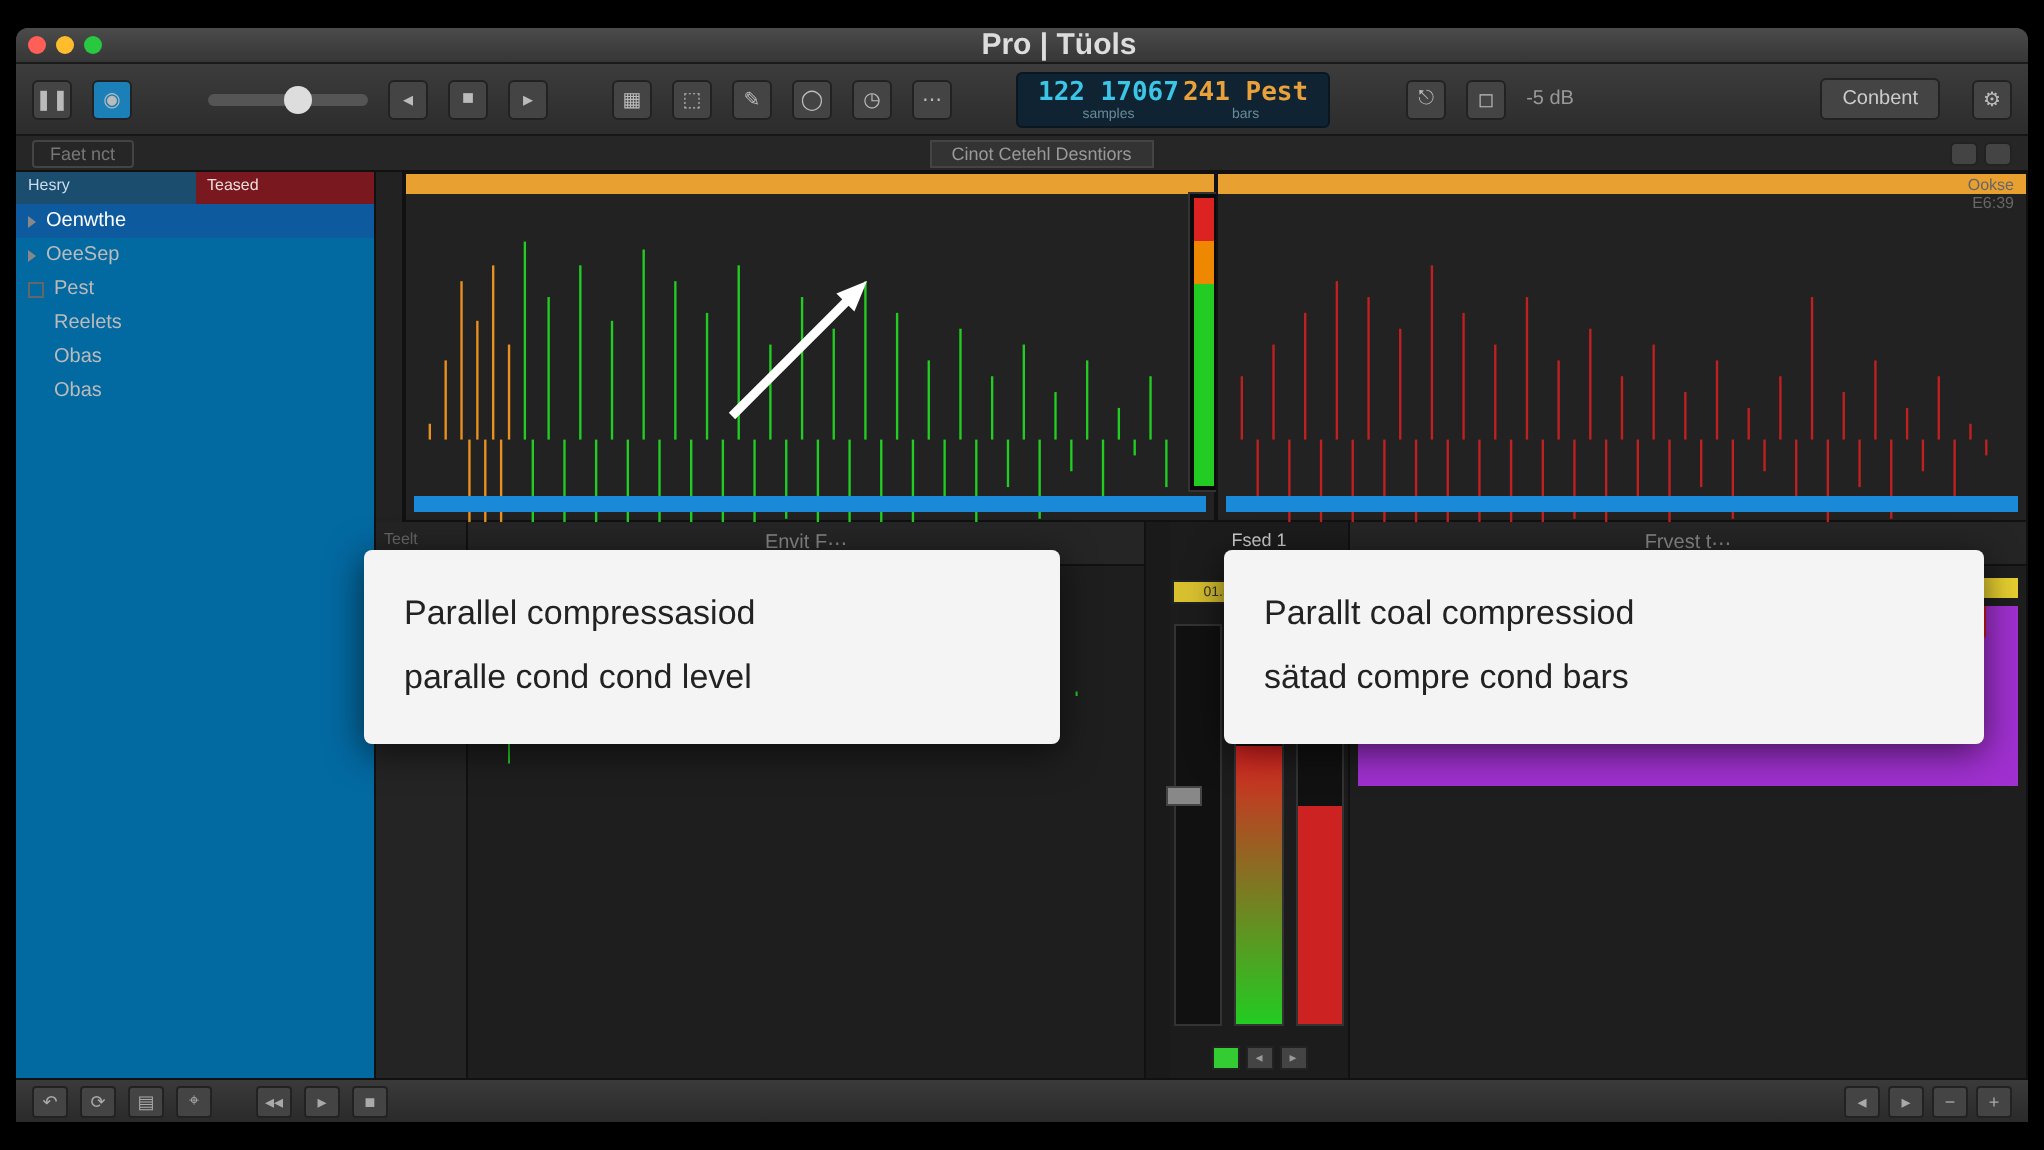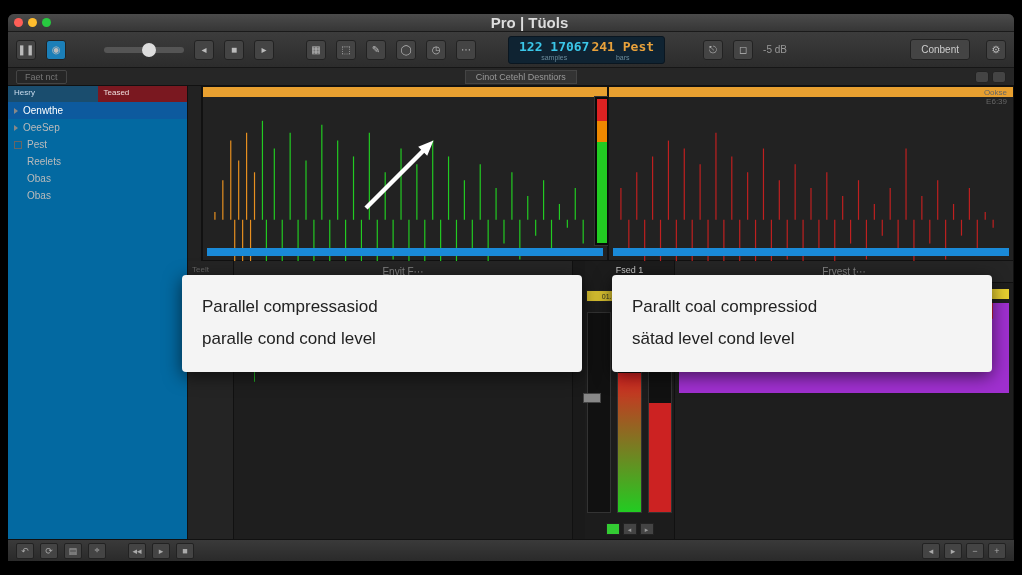--- a/index.html
+++ b/index.html
@@ -365,27 +365,27 @@
                   <line x1="63" y1="0" x2="63" y2="8"></line>
                   <line x1="71" y1="0" x2="71" y2="12"></line>
                   <line x1="79" y1="0" x2="79" y2="6"></line>
                   <line x1="87" y1="0" x2="87" y2="9"></line>
                   <line x1="95" y1="0" x2="95" y2="7"></line>
                 </g>
             </svg>
           </div>
         </div>
 
-        <div class="callout" style="top:14px;left:-6px;width:400px">
+        <div class="callout" style="top:14px;left:-6px;width:348px">
           <div class="h">Parallel compressasiod</div>
           <div>paralle cond cond level</div>
         </div>
         <div class="callout" style="top:14px;right:22px;width:380px">
           <div class="h">Parallt coal compressiod</div>
-          <div>sätad level cond level</div>
+          <div>sätad compre cond bars</div>
         </div>
       </div>
     </div>
   </div>
 
   <div class="statusbar">
     <div class="sbtn">↶</div>
     <div class="sbtn">⟳</div>
     <div class="sbtn">▤</div>
     <div class="sbtn">⌖</div>

